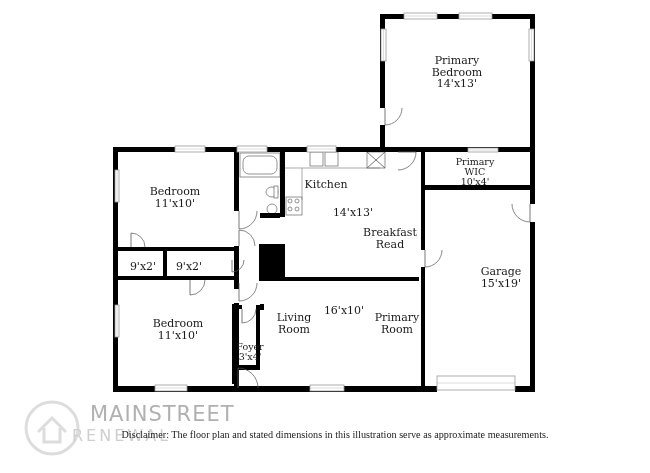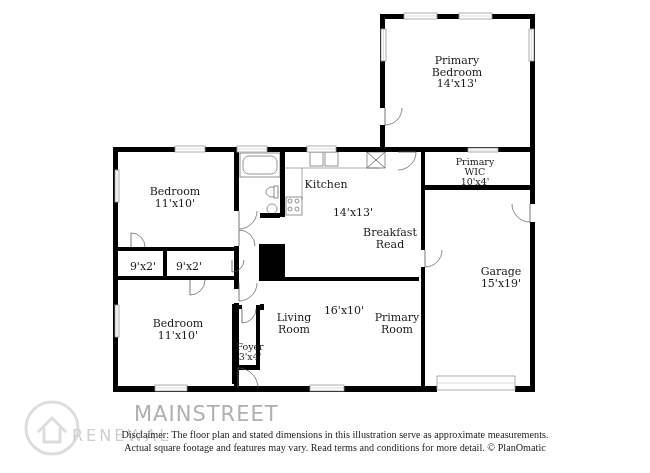--- a/index.html
+++ b/index.html
@@ -8,21 +8,21 @@
   .wall { fill: #000000; }
   .win { fill: #ffffff; stroke: #9a9a9a; stroke-width: 0.8; }
   .door-arc { fill: none; stroke: #555555; stroke-width: 0.7; }
   .door-leaf { stroke: #555555; stroke-width: 0.8; }
   .fixture { fill: #ffffff; stroke: #666666; stroke-width: 0.7; }
   .label { position: absolute; text-align: center; font-weight: normal; color: #1a1a1a; line-height: 1.05; white-space: nowrap; transform: translateX(-50%); }
   .lbl-md { font-size: 11px; }
   .lbl-sm { font-size: 9.5px; }
   .lbl-dim { display: block; }
   .watermark { position: absolute; left: 22px; top: 398px; width: 240px; height: 60px; opacity: 0.13; }
-  .wm-text { position: absolute; left: 90px; top: 402px; font-family: "DejaVu Sans", sans-serif; font-size: 21px; letter-spacing: 1px; color: #b0b0b0; margin-left: 44px; }
+  .wm-text { position: absolute; left: 90px; top: 402px; font-family: "DejaVu Sans", sans-serif; font-size: 21px; letter-spacing: 1px; color: #b0b0b0; }
   .wm-sub { position: absolute; left: 72px; top: 426px; font-family: "DejaVu Sans", sans-serif; font-size: 16px; letter-spacing: 3px; color: #cfcfcf; }
   .disclaimer { position: absolute; left: 0; top: 429px; width: 650px; text-align: center; font-family: Liberation Serif, serif; font-size: 10.2px; color: #222; line-height: 12.5px; }
   .disclaimer div { padding-left: 20px; }
 </style>
 </head>
 <body>
 
 <svg id="plan" viewBox="0 0 650 473" xmlns="http://www.w3.org/2000/svg">
   <g id="fixtures-g">
       <rect x="240" y="153" width="40" height="24" class="fixture"></rect>
@@ -216,14 +216,13 @@
 
 <svg class="watermark" viewBox="0 0 240 60">
   <circle cx="30" cy="30" r="26" fill="none" stroke="#000" stroke-width="3"></circle>
   <path d="M16 34 L30 20 L44 34 M22 30 L22 44 L38 44 L38 30" fill="none" stroke="#000" stroke-width="3"></path>
 </svg>
 <div class="wm-text">MAINSTREET</div>
 <div class="wm-sub">RENEWAL</div>
 
 <div class="disclaimer">
   <div>Disclaimer: The floor plan and stated dimensions in this illustration serve as approximate measurements.</div>
-  <div>Actual square footage and features may vary. Read terms and conditions for more detail. © PlanOmatic</div>
 </div>
 
 </body></html>

